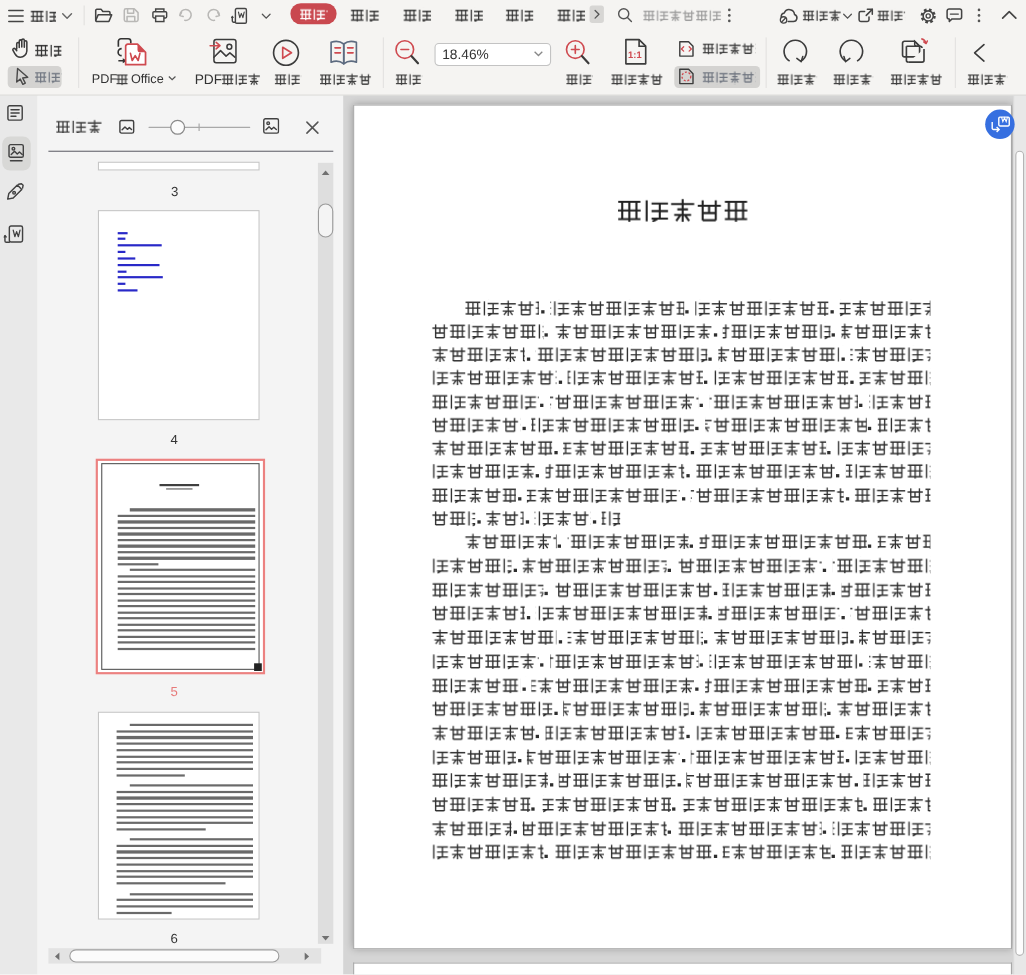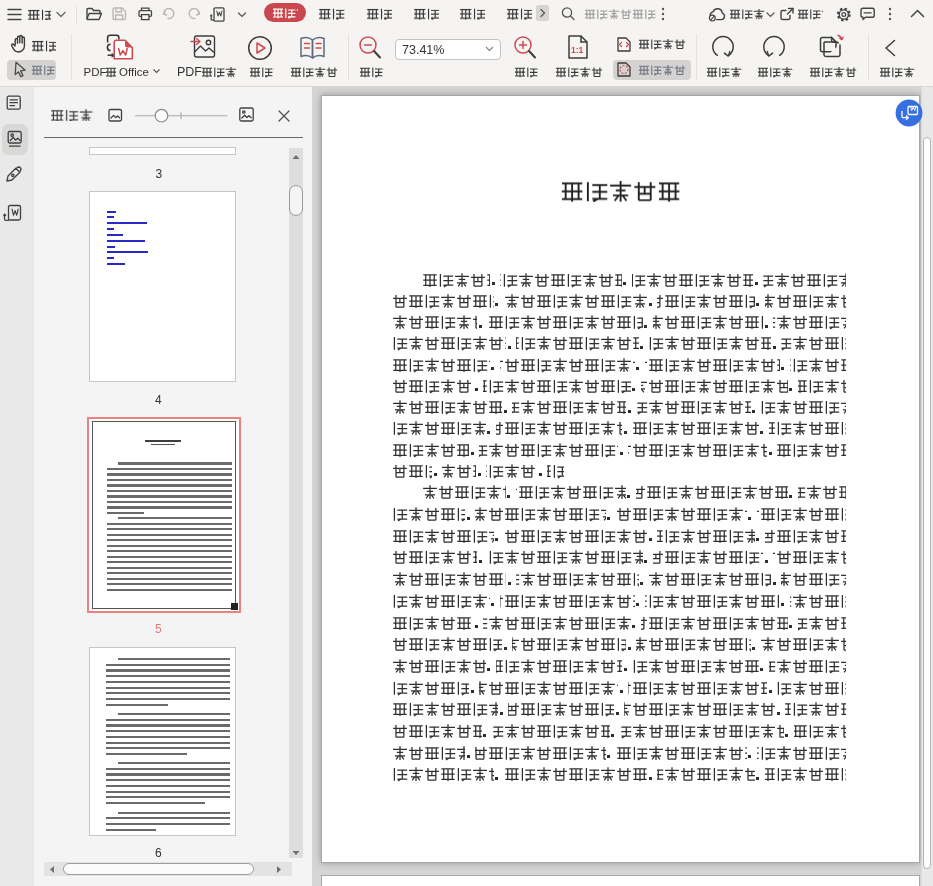--- a/index.html
+++ b/index.html
@@ -254,21 +254,21 @@
     <circle cx="11" cy="10" r="8" stroke="#cf4a50" stroke-width="1.5"></circle>
     <path d="M7.5,10h7" stroke="#cf4a50" stroke-width="1.5" stroke-linecap="round"></path>
     <path d="M17,16L23,22.5" stroke="#3c3c3c" stroke-width="2" stroke-linecap="round"></path>
   </svg>
 <svg class="ab" style="left:359px;top:65.5px" width="25.0" height="12.0">
     <g transform="translate(0.0,0)">
       <rect x="0.0" width="25.0" height="12.0" fill="url(#p12)"></rect>
     </g>
   </svg>
 <div class="ab" style="left:395px;top:39px;width:106px;height:20.5px;background:#fff;border:1px solid #c3c3c3;border-radius:4px"></div>
-<div class="lbl" style="left:402px;top:43px;font-size:12.5px">73.41%</div>
+<div class="lbl" style="left:402px;top:43px;font-size:12.5px">18.46%</div>
 <svg class="ab" style="left:484px;top:45px" width="12" height="9" fill="none">
     <path d="M2,2L5.5,5.5L9,2" stroke="#888" stroke-width="1.2"></path>
   </svg>
 <svg class="ab" style="left:512px;top:35px" width="28" height="27" fill="none">
     <circle cx="11" cy="10" r="8" stroke="#cf4a50" stroke-width="1.5"></circle>
     <path d="M7.5,10h7M11,6.5v7" stroke="#cf4a50" stroke-width="1.5" stroke-linecap="round"></path>
     <path d="M17,16L23,22.5" stroke="#3c3c3c" stroke-width="2" stroke-linecap="round"></path>
   </svg>
 <svg class="ab" style="left:514px;top:65.5px" width="25.0" height="12.0">
     <g transform="translate(0.0,0)">

